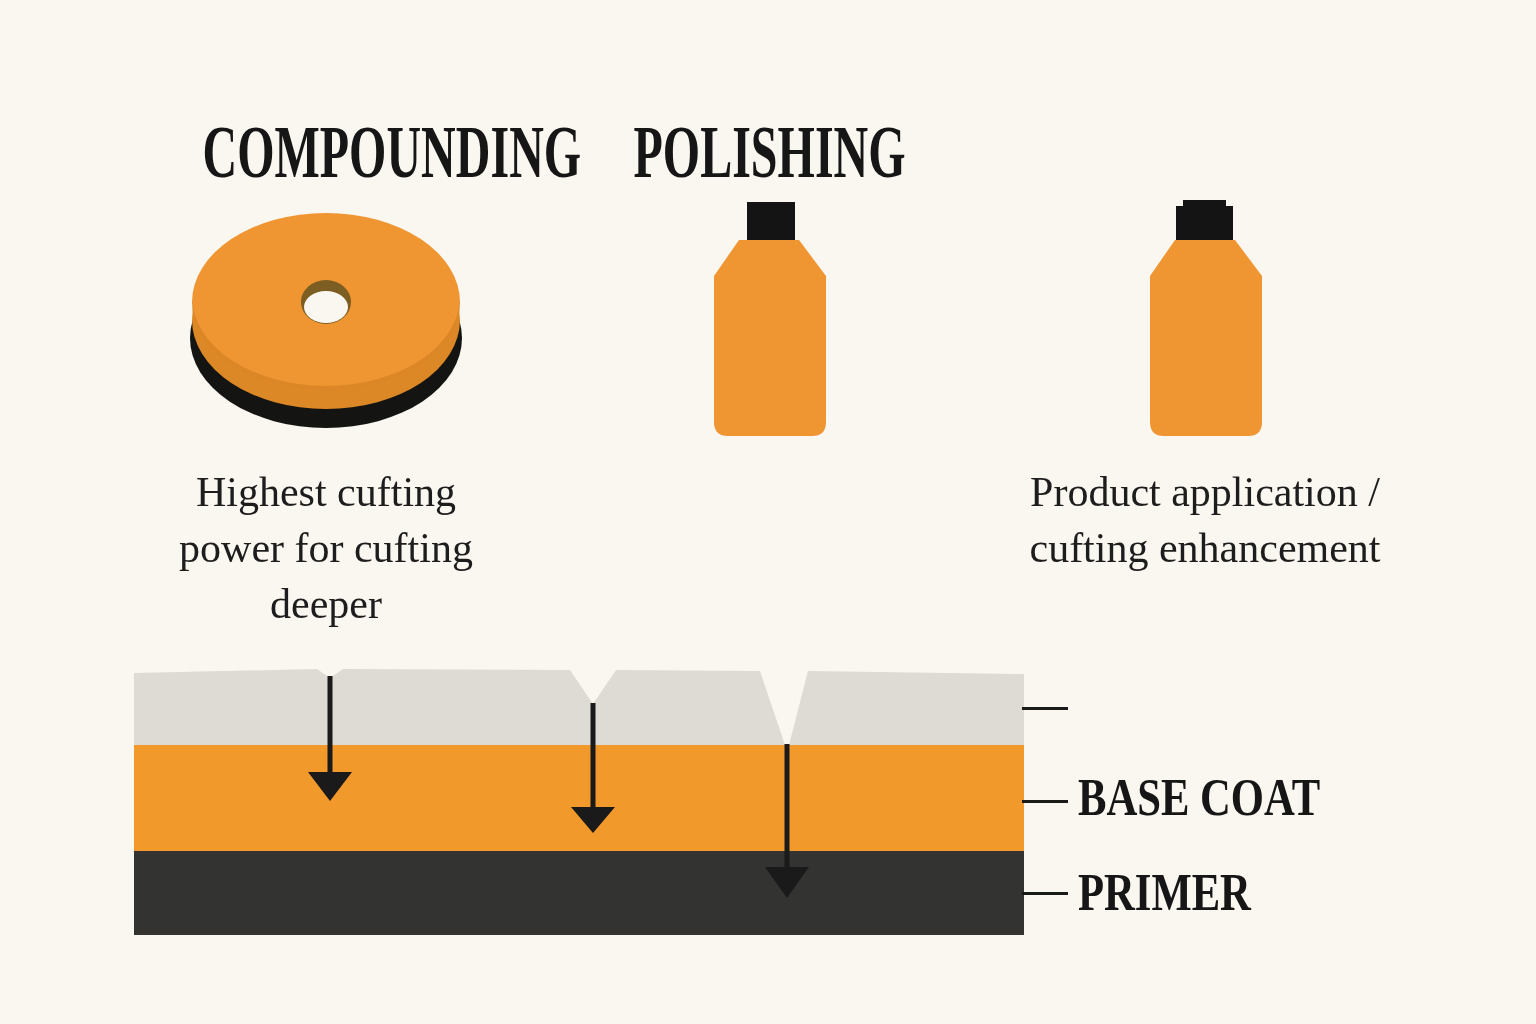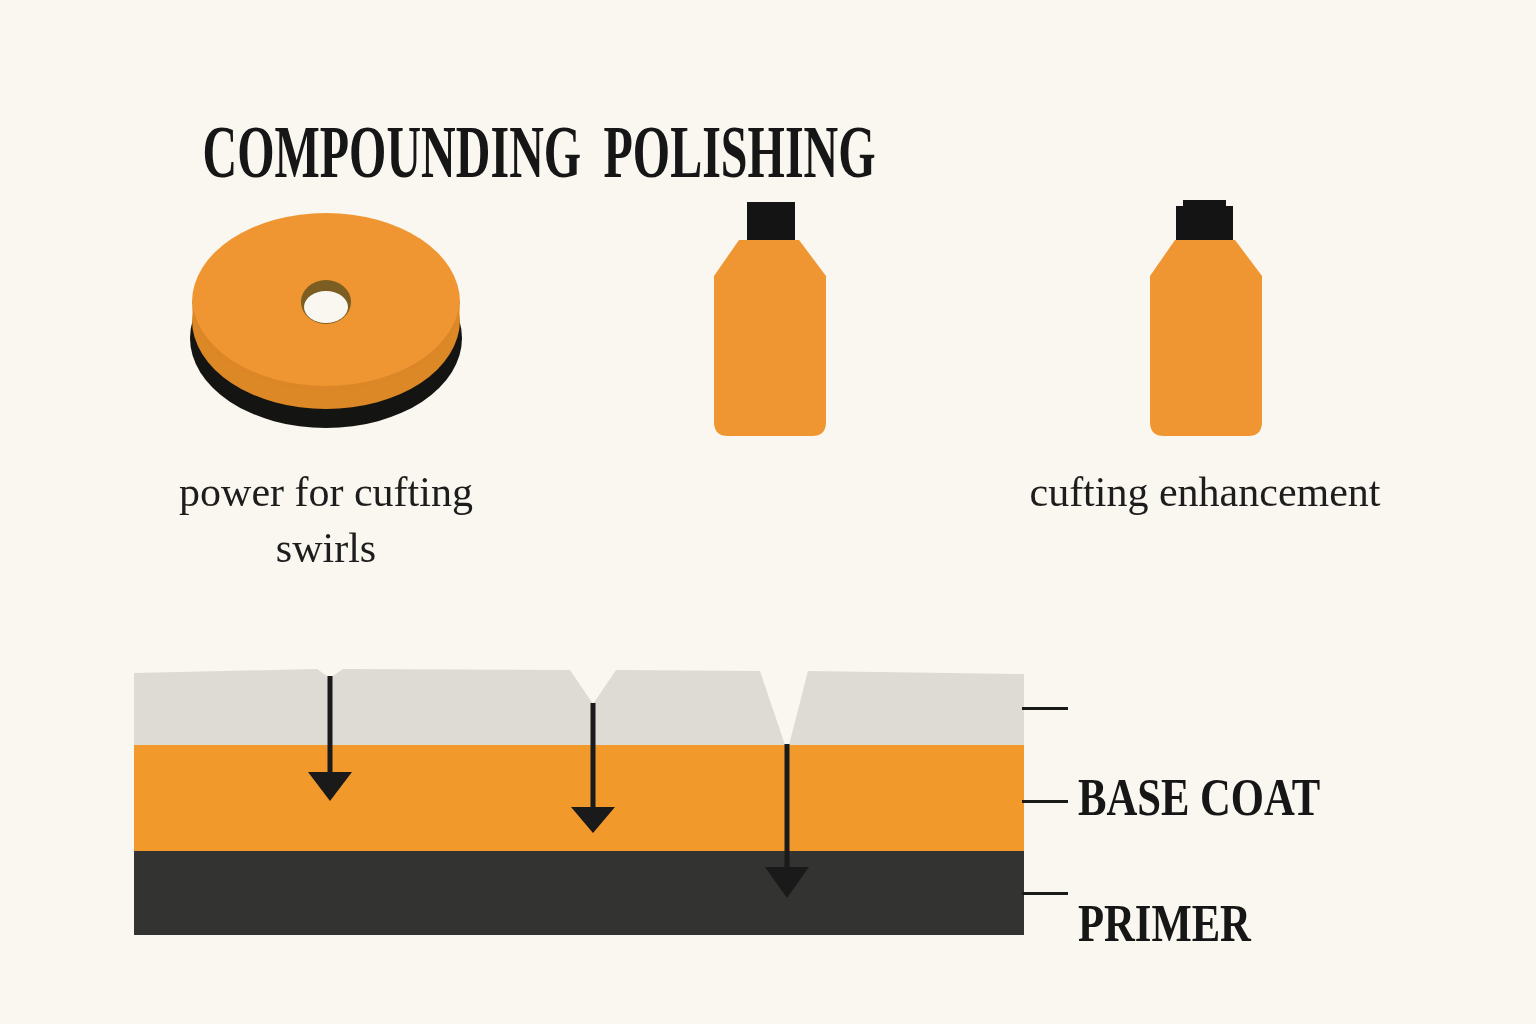--- a/index.html
+++ b/index.html
@@ -13,21 +13,21 @@
     padding-left:24px;
   }
   
   .col-title{
     position:absolute;top:112px;height:80px;line-height:80px;
     text-align:center;font-weight:bold;font-size:75px;color:#161616;
     white-space:nowrap;
   }
   .col-title .squeeze{display:inline-block;transform:scaleX(0.64);transform-origin:center center;letter-spacing:0px;}
   .t1{left:96px;width:460px;}
-  .t2{left:515px;width:450px;}
+  .t2{left:545px;width:450px;}
   .t3{left:980px;width:450px;}
   
   .col-desc{
     position:absolute;top:464px;text-align:center;
     font-size:42px;line-height:56px;color:#1d1d1d;
   }
   .d1{left:96px;width:460px;}
   .d2{left:545px;width:450px;}
   .d3{left:980px;width:450px;}
   .col-desc span{display:block;}
@@ -53,21 +53,21 @@
   .tick-clear{left:1022px;top:707px;width:46px;}
   .tick-base{left:1022px;top:800px;width:46px;}
   .tick-primer{left:1022px;top:892px;width:46px;}
   .layer-label{
     position:absolute;left:1078px;height:56px;line-height:56px;
     font-weight:bold;font-size:52px;color:#161616;white-space:nowrap;
   }
   .layer-label .squeeze{display:inline-block;transform:scaleX(0.82);transform-origin:left center;}
   .ll-clear{top:682px;}
   .ll-base{top:770px;}
-  .ll-primer{top:865px;margin-top:31px;}
+  .ll-primer{top:865px;}
 </style>
 </head>
 <body>
 
 <div class="page">
 
   <div class="col-title t1"><span class="squeeze">COMPOUNDING</span></div>
   <div class="col-title t2"><span class="squeeze">POLISHING</span></div>
 
   <div>
@@ -87,26 +87,28 @@
 
   <div>
     <div class="cap cap-buf-lip"></div>
     <div class="cap cap-buf"></div>
     <svg class="bottle-svg b-buf" viewBox="0 0 112 196">
       <path d="M25,0 H85 L112,36 V182 Q112,196 98,196 H14 Q0,196 0,182 V36 Z" fill="#ef9531"></path>
     </svg>
   </div>
 
   <div class="col-desc d1">
+    <span>Highest cufting</span>
     <span>power for cufting</span>
-    <span>swirls</span>
+    <span>deeper</span>
   </div>
   <div class="col-desc d2">
   </div>
   <div class="col-desc d3">
+    <span>Product application /</span>
     <span>cufting enhancement</span>
   </div>
 
   <svg class="stack-svg" viewBox="0 0 890 270">
 
     <rect x="0" y="80" width="890" height="106" fill="#f2992c"></rect>
 
     <rect x="0" y="186" width="890" height="84" fill="#333431"></rect>
 
     <path d="M0,8 L183,4 L196,13 L209,4 L436,5 L459,39 L482,5 L626,6 L651,80 L655,80 L674,6 L890,9 L890,80 L0,80 Z" fill="#dedad4"></path>

